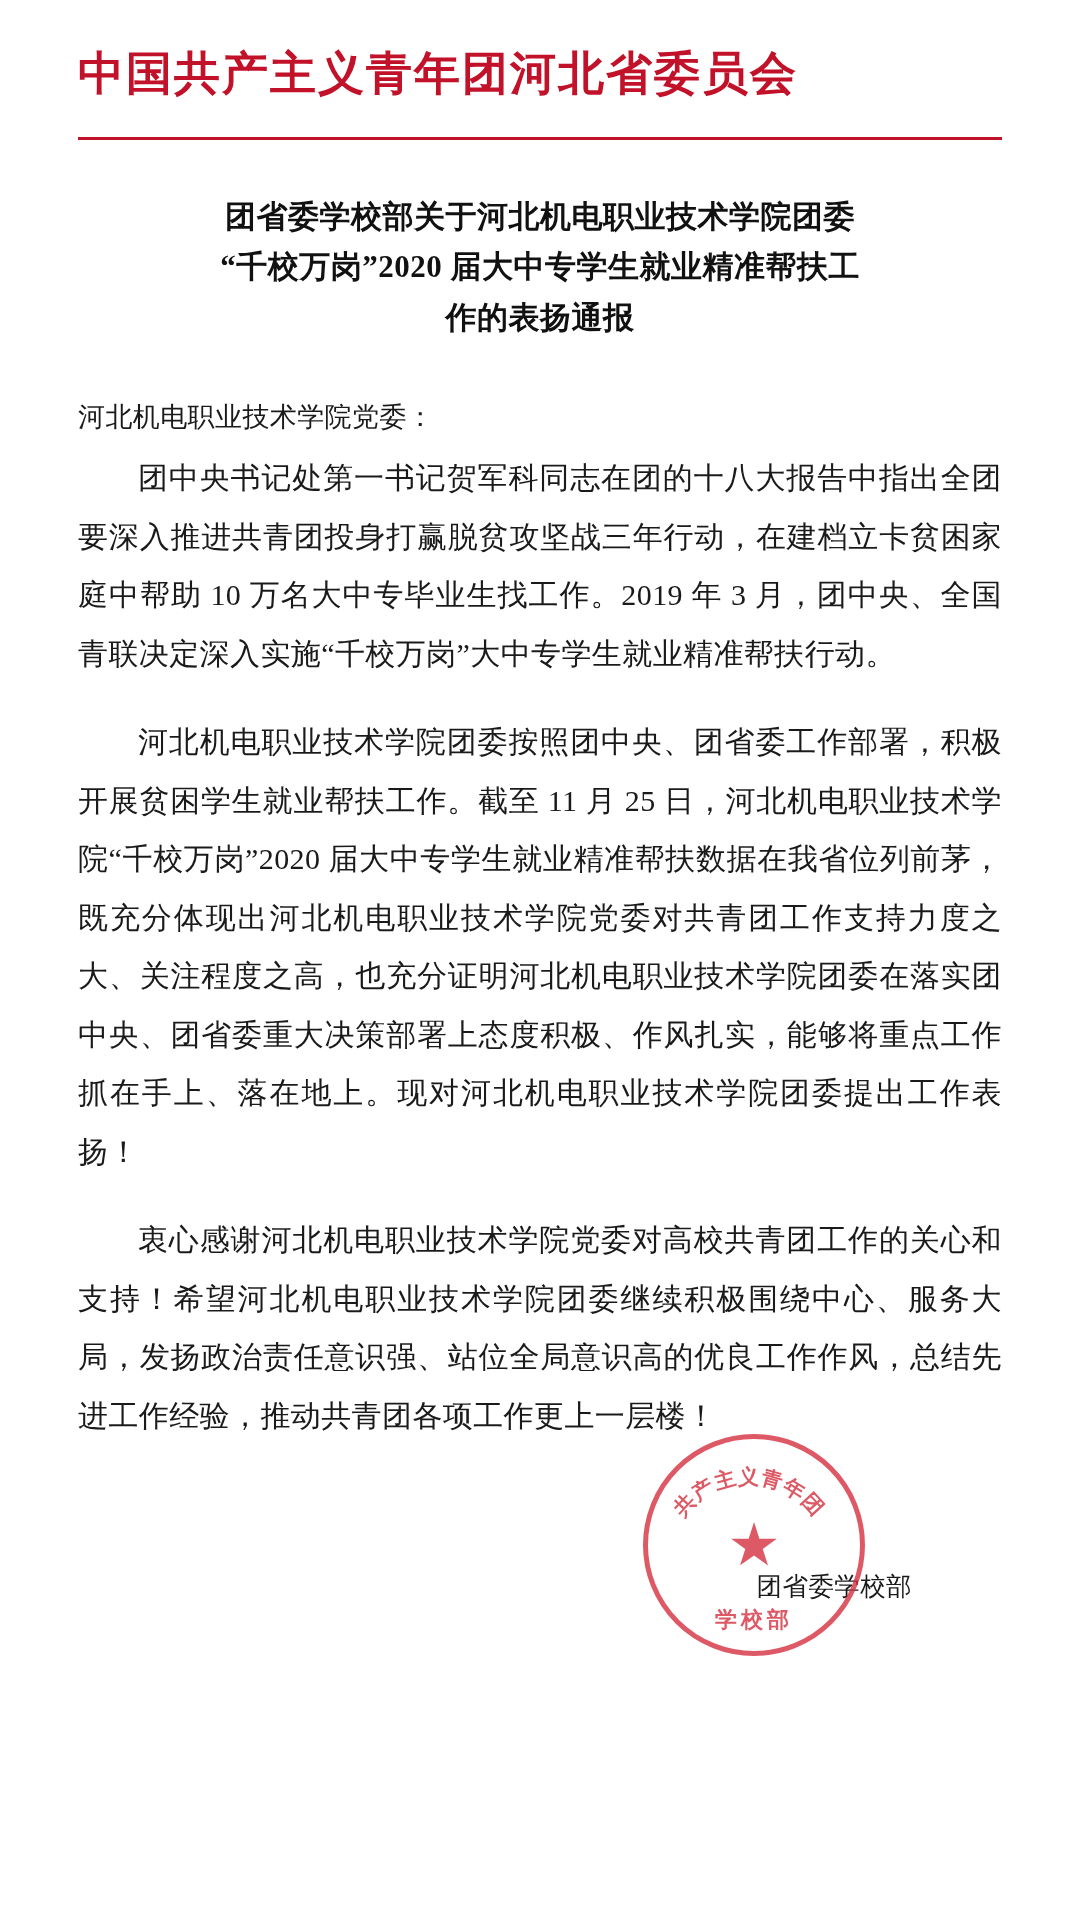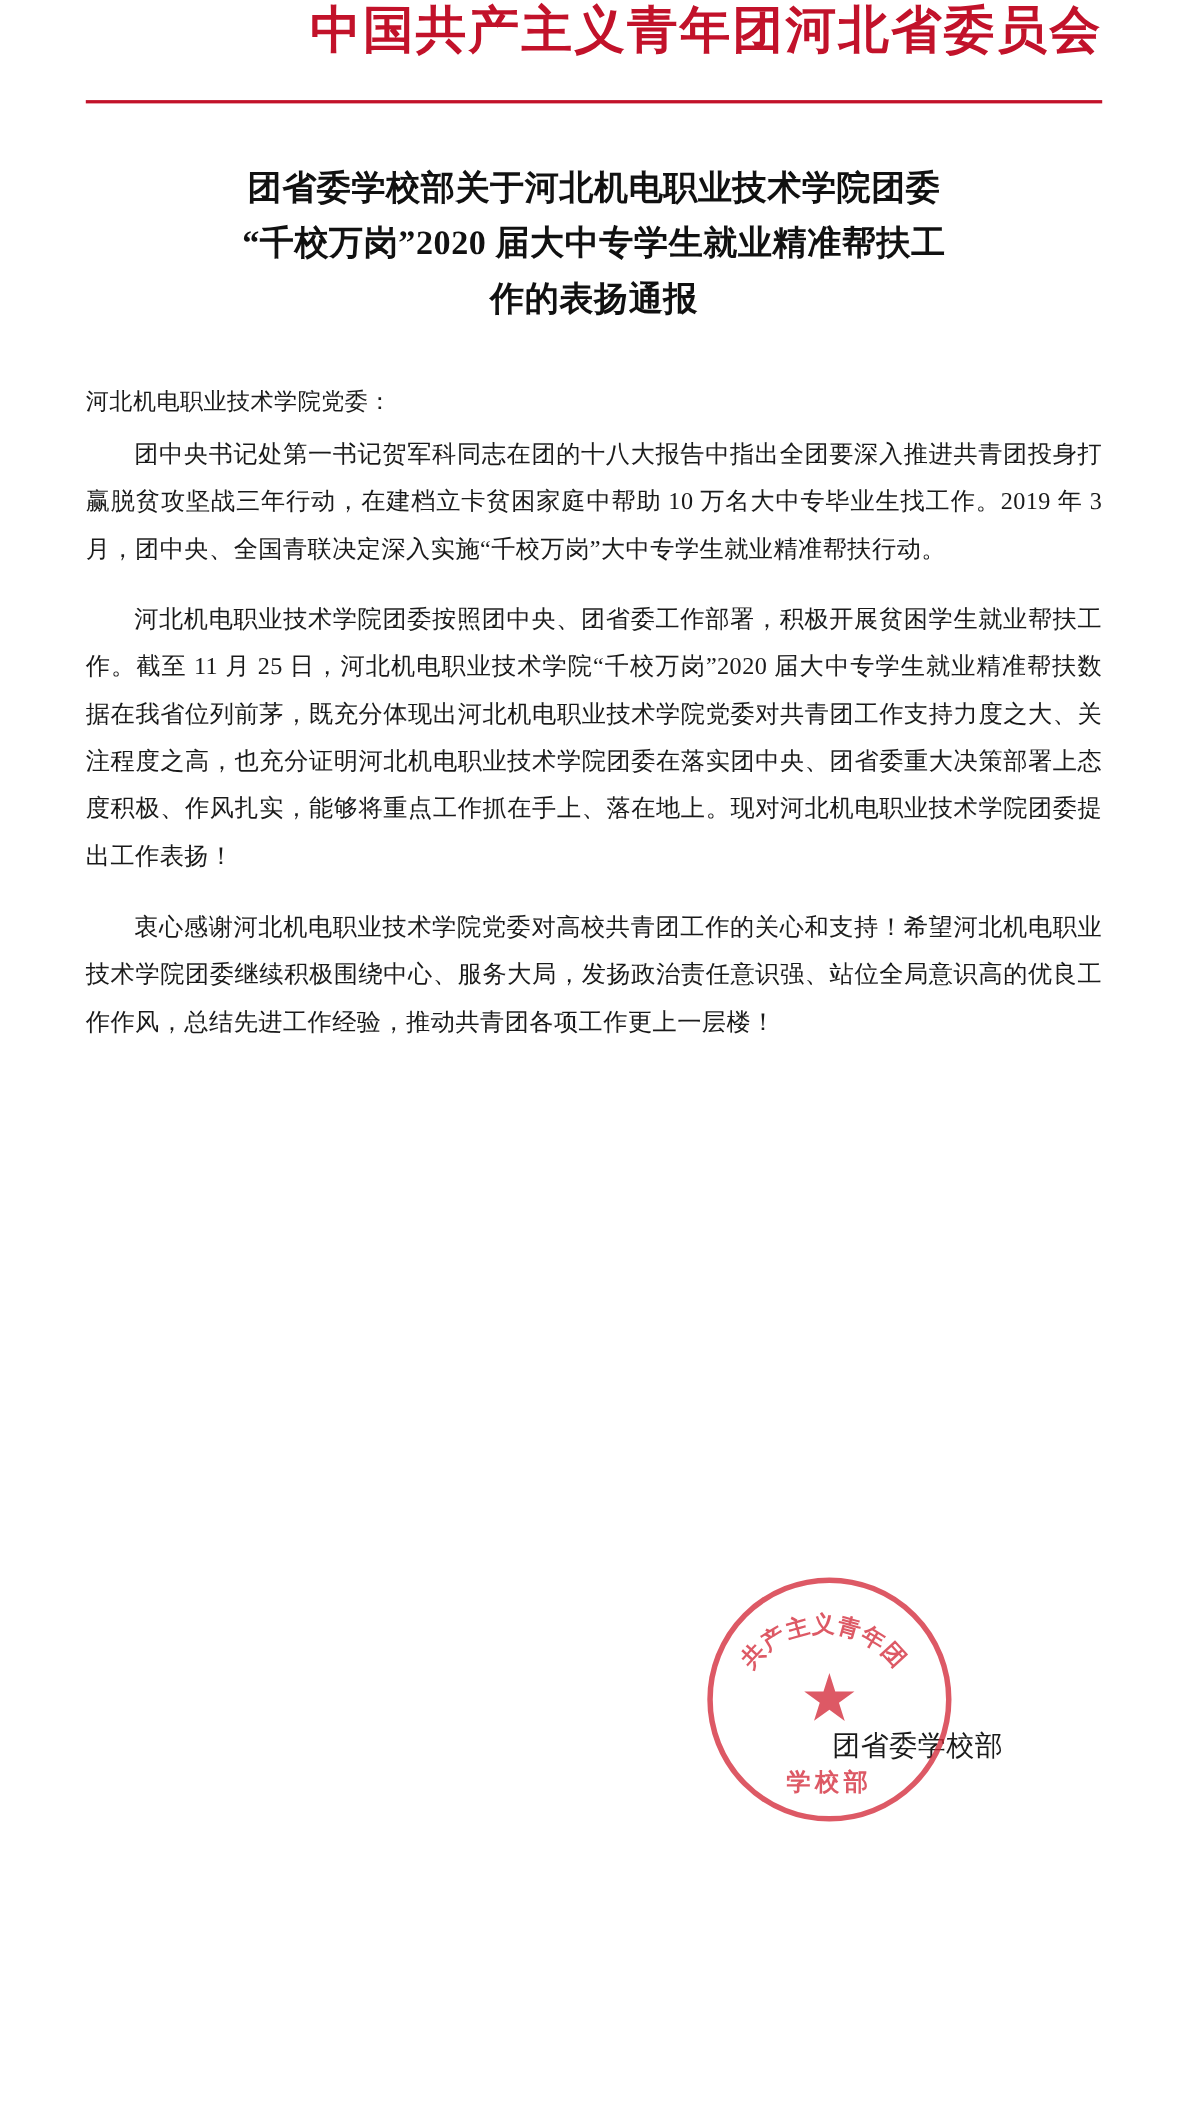--- a/index.html
+++ b/index.html
@@ -17,21 +17,22 @@
   }
   .page {
     width: 1080px;
     height: 1912px;
     box-sizing: border-box;
     padding: 0 78px;
     position: relative;
     background: #fff;
   }
   .letterhead {
-    text-align: right;
+    text-align: left;
+    padding-top: 46px;
   }
   .letterhead-title {
     color: #c2122a;
     font-family: "Liberation Serif", "DejaVu Serif", serif;
     font-weight: bold;
     font-size: 46px;
     letter-spacing: 2px;
     line-height: 1.2;
     white-space: nowrap;
   }
@@ -48,27 +49,27 @@
     font-weight: bold;
     font-size: 31px;
     line-height: 1.62;
     letter-spacing: 0.5px;
     color: #111;
   }
   .body-text {
     margin-top: 48px;
   }
   .salutation {
-    font-size: 21px;
+    font-size: 27px;
     line-height: 1.95;
     letter-spacing: 0.4px;
     color: #1a1a1a;
   }
   .para {
-    font-size: 22px;
+    font-size: 30px;
     line-height: 1.95;
     letter-spacing: 0.4px;
     text-align: justify;
     text-justify: inter-ideograph;
     text-indent: 2em;
     margin-top: 6px;
     color: #1a1a1a;
   }
   .para.gap {
     margin-top: 20px;

